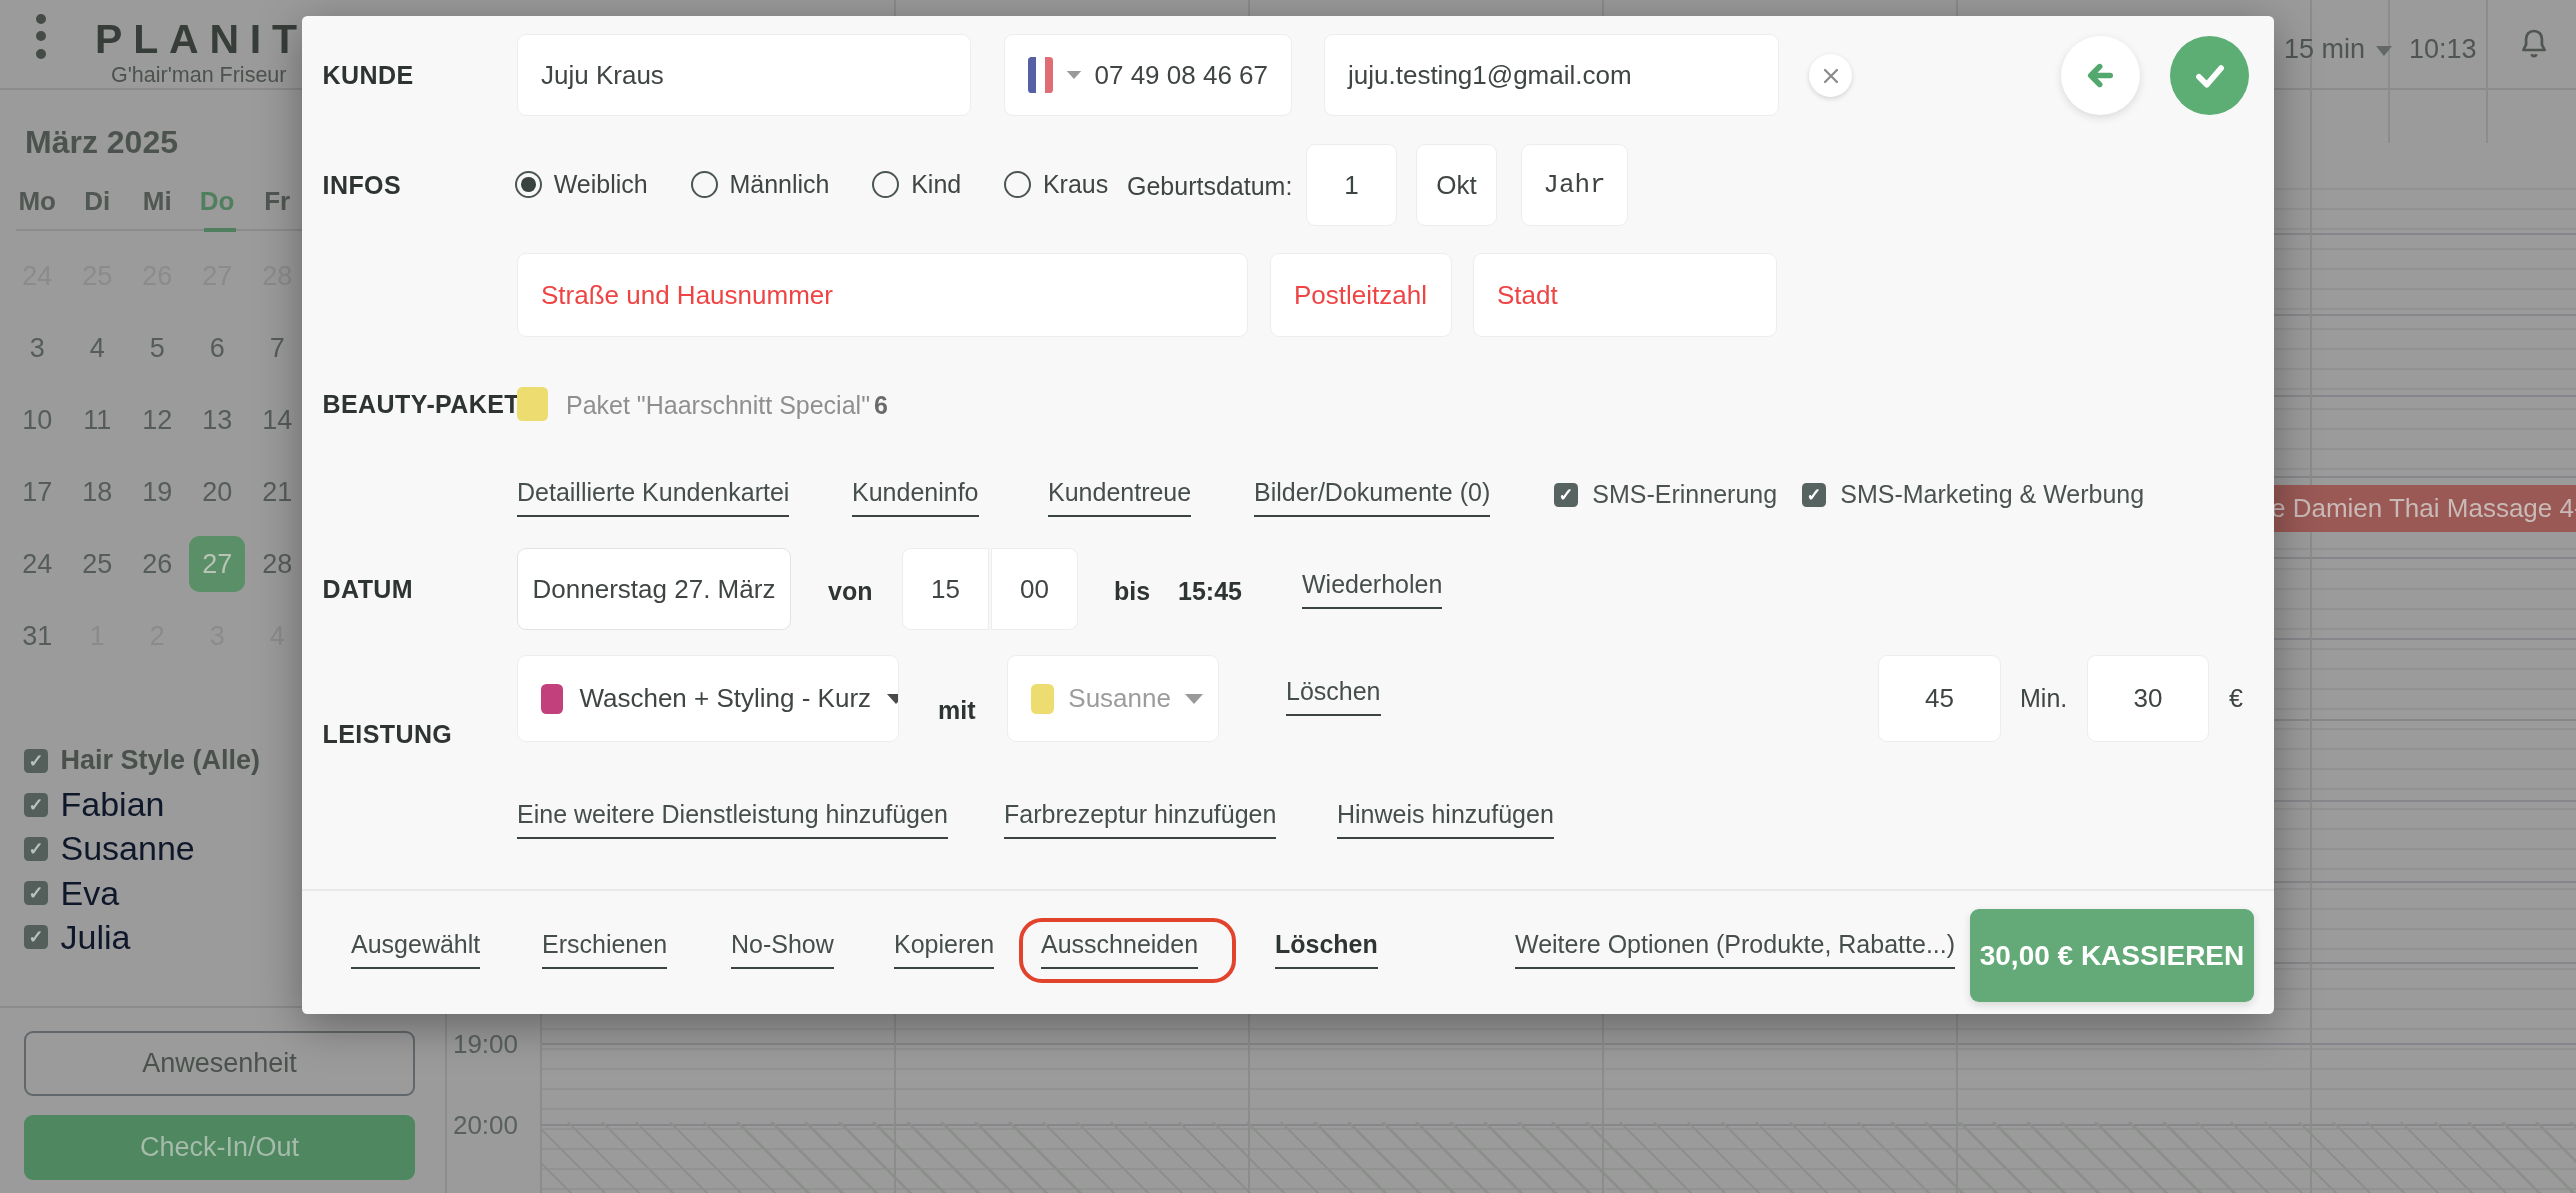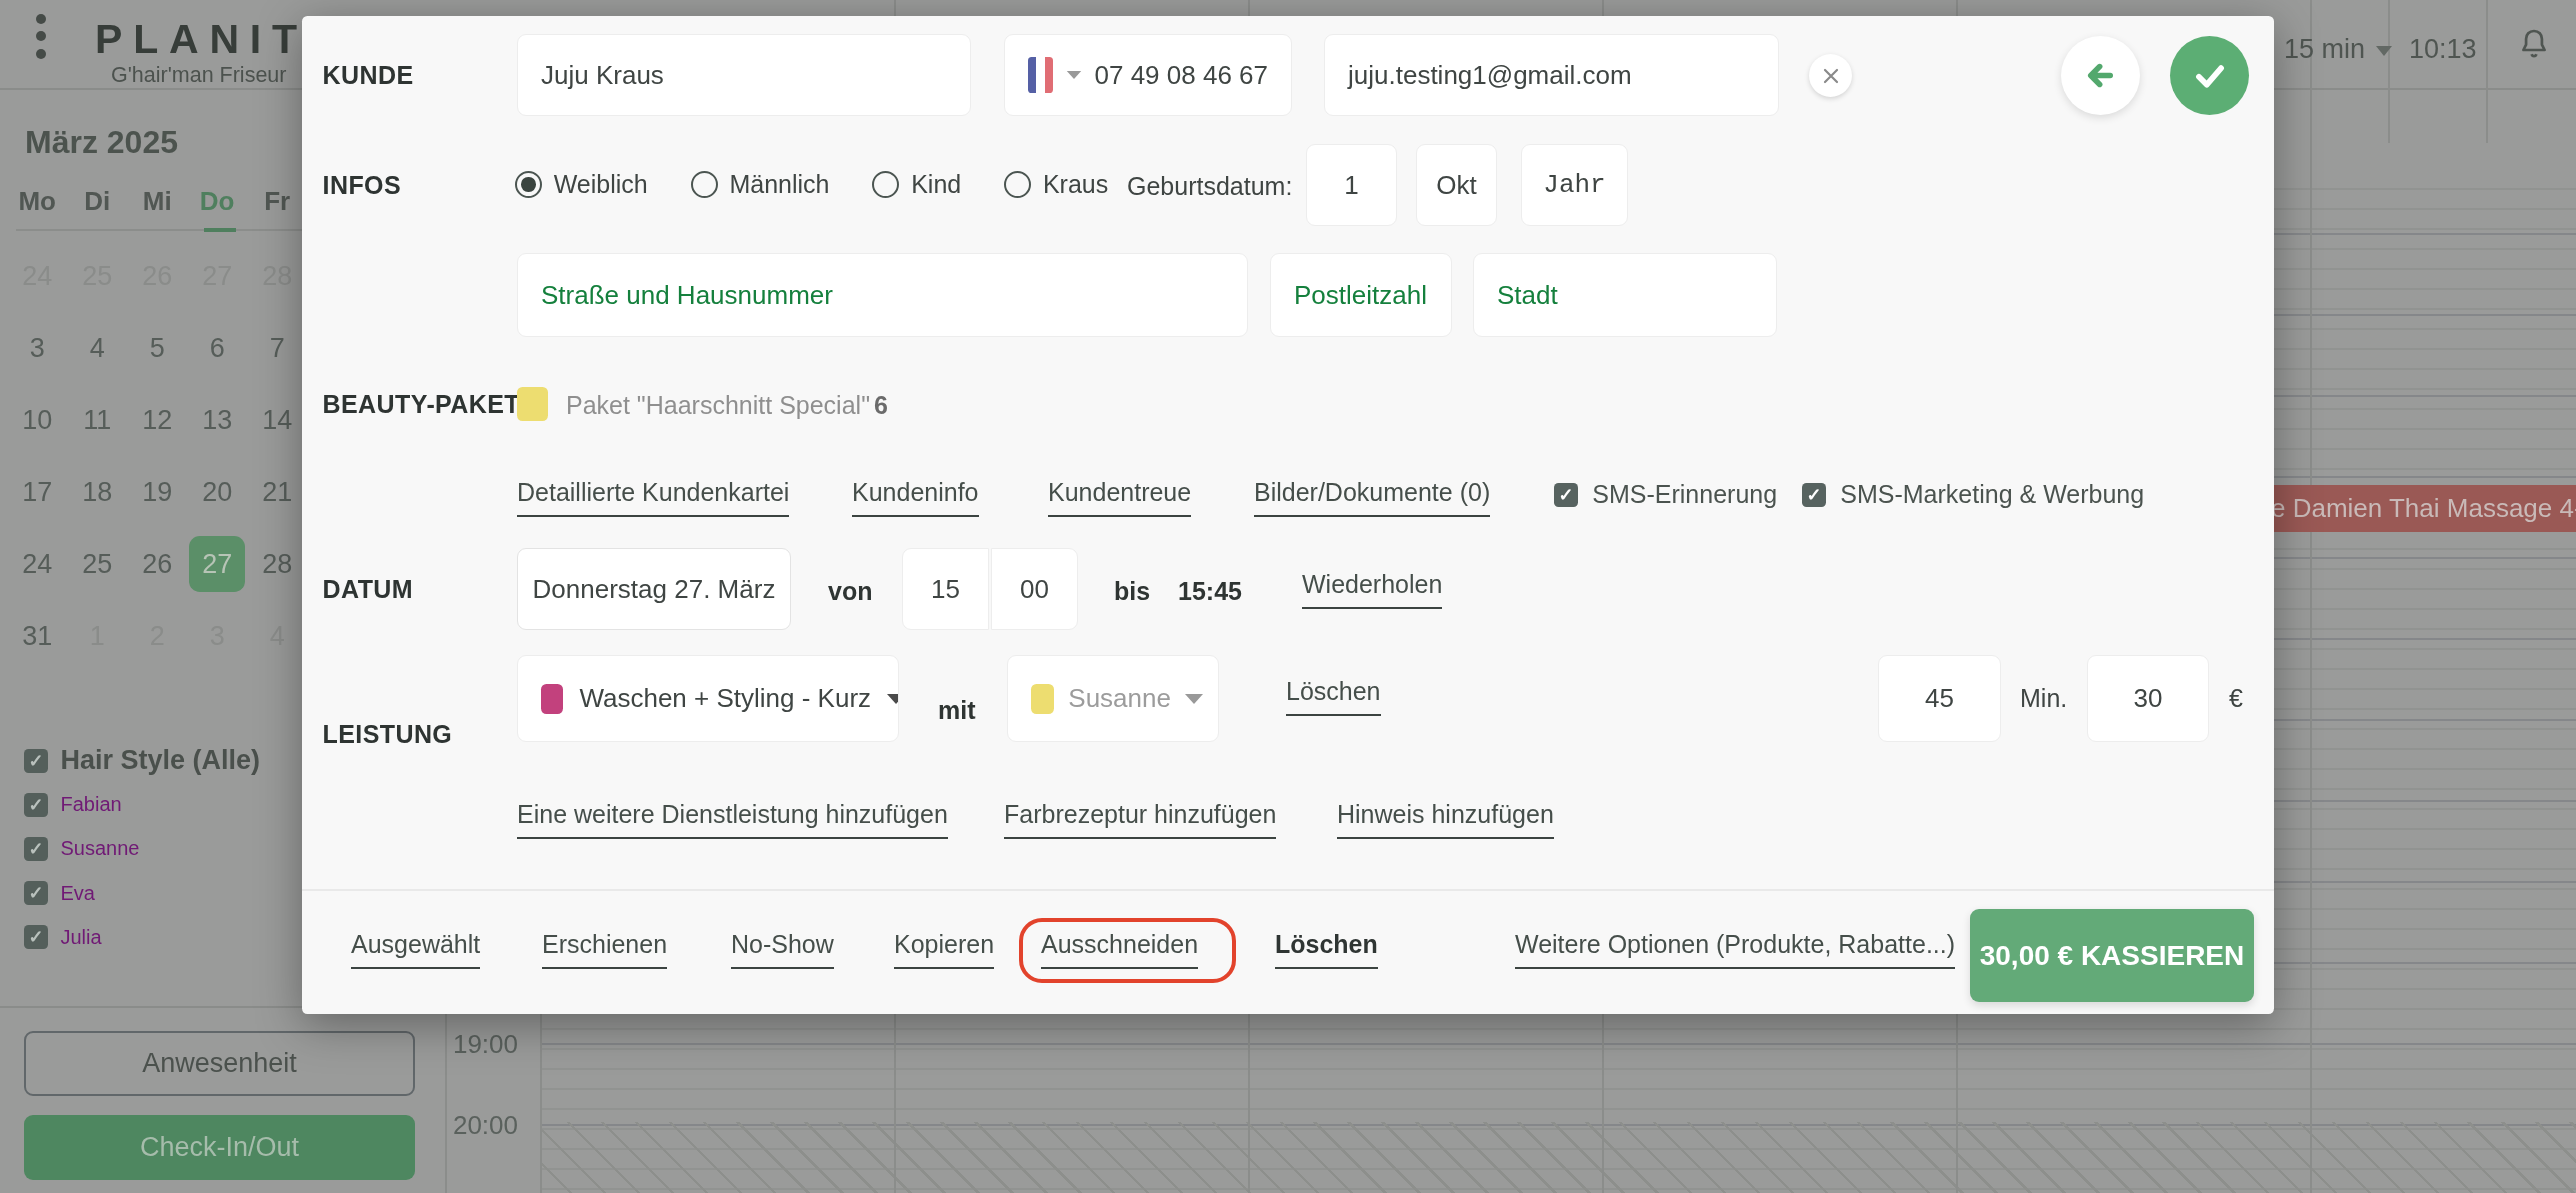--- a/index.html
+++ b/index.html
@@ -31,39 +31,39 @@
   .cal-grid { position:absolute; left:7.2px; top:240px; }
   .cal-row { display:flex; }
   .cell { width:60px; height:72px; display:flex; align-items:center; justify-content:center; }
   .cell .num { font-size:27px; color:#565d59; display:flex; align-items:center; justify-content:center; }
   .cell.muted .num { color:#8a8c8a; }
   .cell.sel .num { width:56px; height:56px; background:#5b8f68; border-radius:10.8px; color:#b7c4b6; }
   .staff-list { position:absolute; left:24px; top:746px; }
   .staff-row { display:flex; align-items:center; height:29px; margin-bottom:15.2px; }
   .cb { width:24px; height:24px; border-radius:4.5px; background:#545f5b; color:#b9c1bd; font-size:18px; font-weight:700;
         display:flex; align-items:center; justify-content:center; flex:0 0 auto; }
-  .staff-row .lbl { margin-left:12.5px; font-size:20px; color:#701a75; white-space:nowrap; }
+  .staff-row .lbl { margin-left:12.5px; font-size:34px; color:#0f172a; white-space:nowrap; }
   .staff-row.head .lbl { font-weight:700; color:#4a504c; font-size:27px; }
   .side-div { position:absolute; left:0; top:1006px; width:445px; height:1.8px; background:#8a8c8a; }
   .btn-outline { position:absolute; left:24px; top:1031px; width:391px; height:65px; border:2.7px solid #61676a;
         border-radius:9px; display:flex; align-items:center; justify-content:center; font-size:27px; color:#4b514d; }
   .btn-green-dim { position:absolute; left:24px; top:1115px; width:391px; height:65px; background:#4e8760;
         border-radius:9px; display:flex; align-items:center; justify-content:center; font-size:27px; color:#a6bcab; }
   .time-lbl { position:absolute; width:99px; text-align:right; font-size:26px; color:#5a615d; }
   .event-chip { position:absolute; left:2244px; top:485px; width:341px; height:47px; background:#9a5955; border-radius:9px;
         display:flex; align-items:center; padding-left:12.5px; font-size:26px; color:#c9bab8; white-space:nowrap; overflow:hidden; }
   .bell { position:absolute; left:2515px; top:25px; }
 
   
   .modal { position:absolute; left:302px; top:16px; width:1972px; height:998px; background:#f8f8f8; z-index:10;
         border-radius:5.4px; box-shadow:0 10.8px 45px rgba(0,0,0,.35); }
   .mlabel { position:absolute; left:20.6px; font-size:25px; font-weight:700; color:#2e3432; letter-spacing:0.4px; white-space:nowrap; }
   .input { position:absolute; background:#fff; border:1.8px solid #ededed; border-radius:9px; display:flex; align-items:center;
         padding:0 23px; font-size:26px; color:#3f4543; white-space:nowrap; overflow:hidden; }
-  .input.ph { color:#15803d;text-align:right; }
+  .input.ph { color:#ef4444;text-align:right; }
   .input.center { justify-content:center; padding:0; }
   .link { position:absolute; font-size:25px; color:#454e4a; padding-bottom:8px; border-bottom:2.7px solid #3c4441; white-space:nowrap; }
   .b { font-weight:700; color:#2f3533; }
   .radio { width:27px; height:27px; border:2.7px solid #4b5551; border-radius:50%; display:flex; align-items:center; justify-content:center; flex:0 0 auto; }
   .radio.on i { width:14.3px; height:14.3px; border-radius:50%; background:#3a443f; }
   .gender-item { display:flex; align-items:center; gap:11.7px; font-size:25px; color:#3f4543; white-space:nowrap; }
   .sq { border-radius:5.4px; flex:0 0 auto; }
   .tri { width:0; height:0; border-left:9px solid transparent; border-right:9px solid transparent; border-top:10.8px solid #4a4a4a; }
   .tri.gray { border-top-color:#999; }
   .circle-btn { position:absolute; border-radius:50%; display:flex; align-items:center; justify-content:center; }

